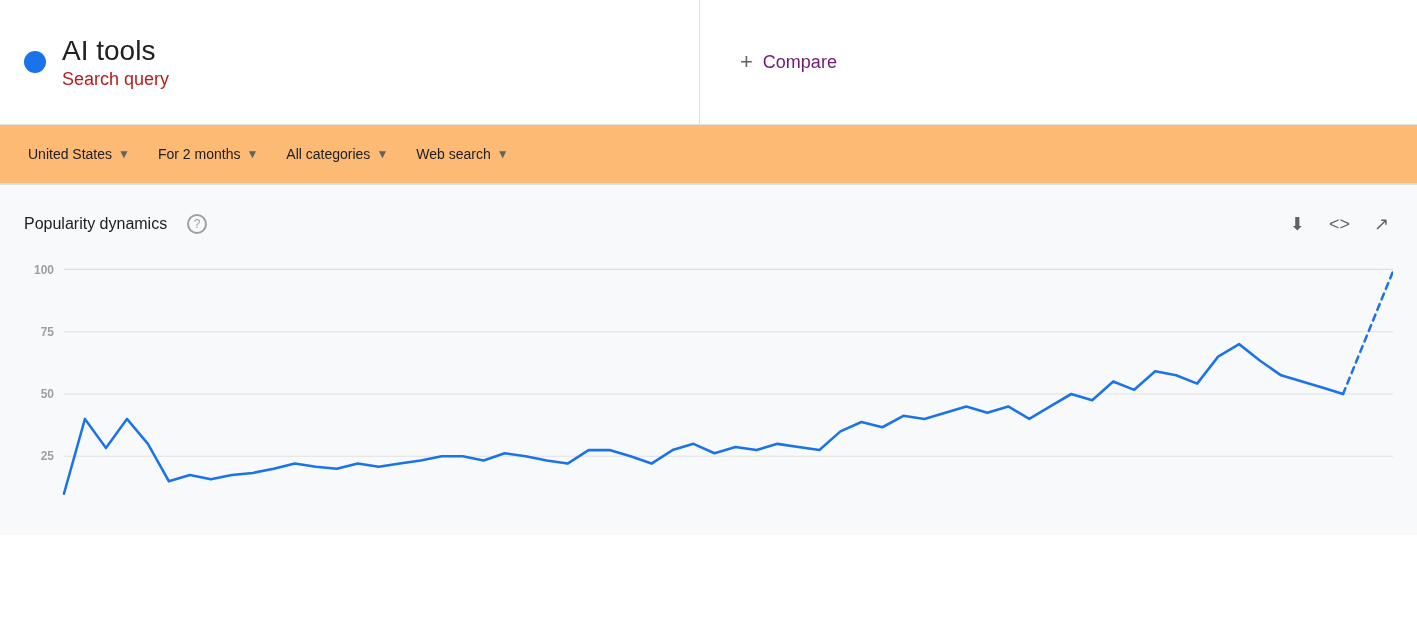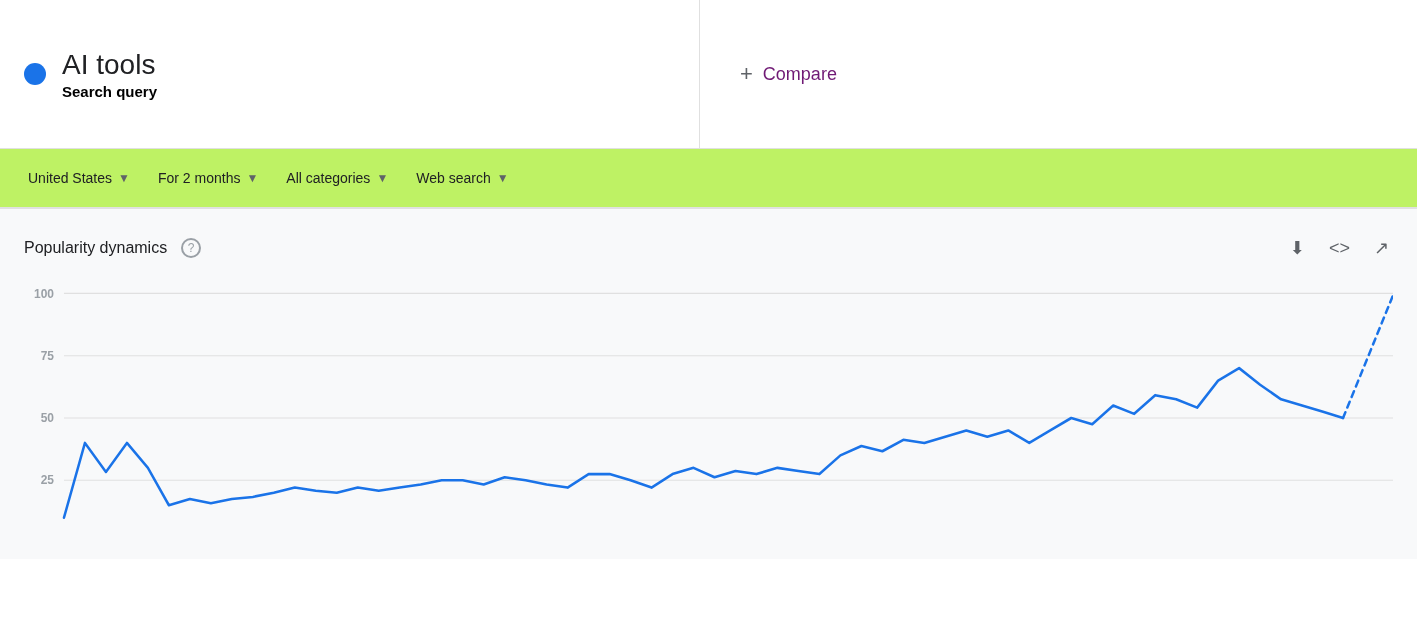--- a/index.html
+++ b/index.html
@@ -2,21 +2,21 @@
 <html><head>
   <meta charset="utf-8">
   <style>
     * { box-sizing: border-box; margin: 0; padding: 0; }
     body { font-family: 'Arial', sans-serif; background: #fff; color: #333; }
 
     .header-section {
       display: flex;
       align-items: center;
       border-bottom: 1px solid #e0e0e0;
-      height: 149px;
+      height: 125px;
     }
 
     .search-term-area {
       display: flex;
       align-items: center;
       padding: 20px 24px;
       flex: 0 0 700px;
       border-right: 1px solid #e0e0e0;
       height: 100%;
     }
@@ -36,24 +36,23 @@
     }
 
     .term-title {
       font-size: 28px;
       font-weight: 400;
       color: #202124;
       line-height: 1.2;
     }
 
     .term-subtitle {
-      font-size: 15px;
-      color: #000000;
+      font-size: 18px;
+      color: #b91c1c;
       margin-top: 2px;
-      font-weight: bold;
     }
 
     .compare-area {
       display: flex;
       align-items: center;
       padding: 20px 40px;
       flex: 1;
     }
 
     .compare-btn {
@@ -77,21 +76,21 @@
       color: #701a75;
     }
 
     .filters-section {
       display: flex;
       align-items: center;
       padding: 0 24px;
       height: 60px;
       border-bottom: 2px solid #e0e0e0;
       gap: 20px;
-      background: #bef264;
+      background: #fdba74;
     }
 
     .filter-dropdown {
       display: flex;
       align-items: center;
       gap: 6px;
       cursor: pointer;
       font-size: 14px;
       color: #202124;
       padding: 6px 4px;
@@ -113,21 +112,21 @@
     .chart-header {
       display: flex;
       align-items: center;
       justify-content: space-between;
       margin-bottom: 20px;
     }
 
     .chart-title-area {
       display: flex;
       align-items: center;
-      gap: 14px;
+      gap: 20px;
     }
 
     .chart-title {
       font-size: 16px;
       color: #202124;
     }
 
     .help-icon {
       width: 20px;
       height: 20px;

